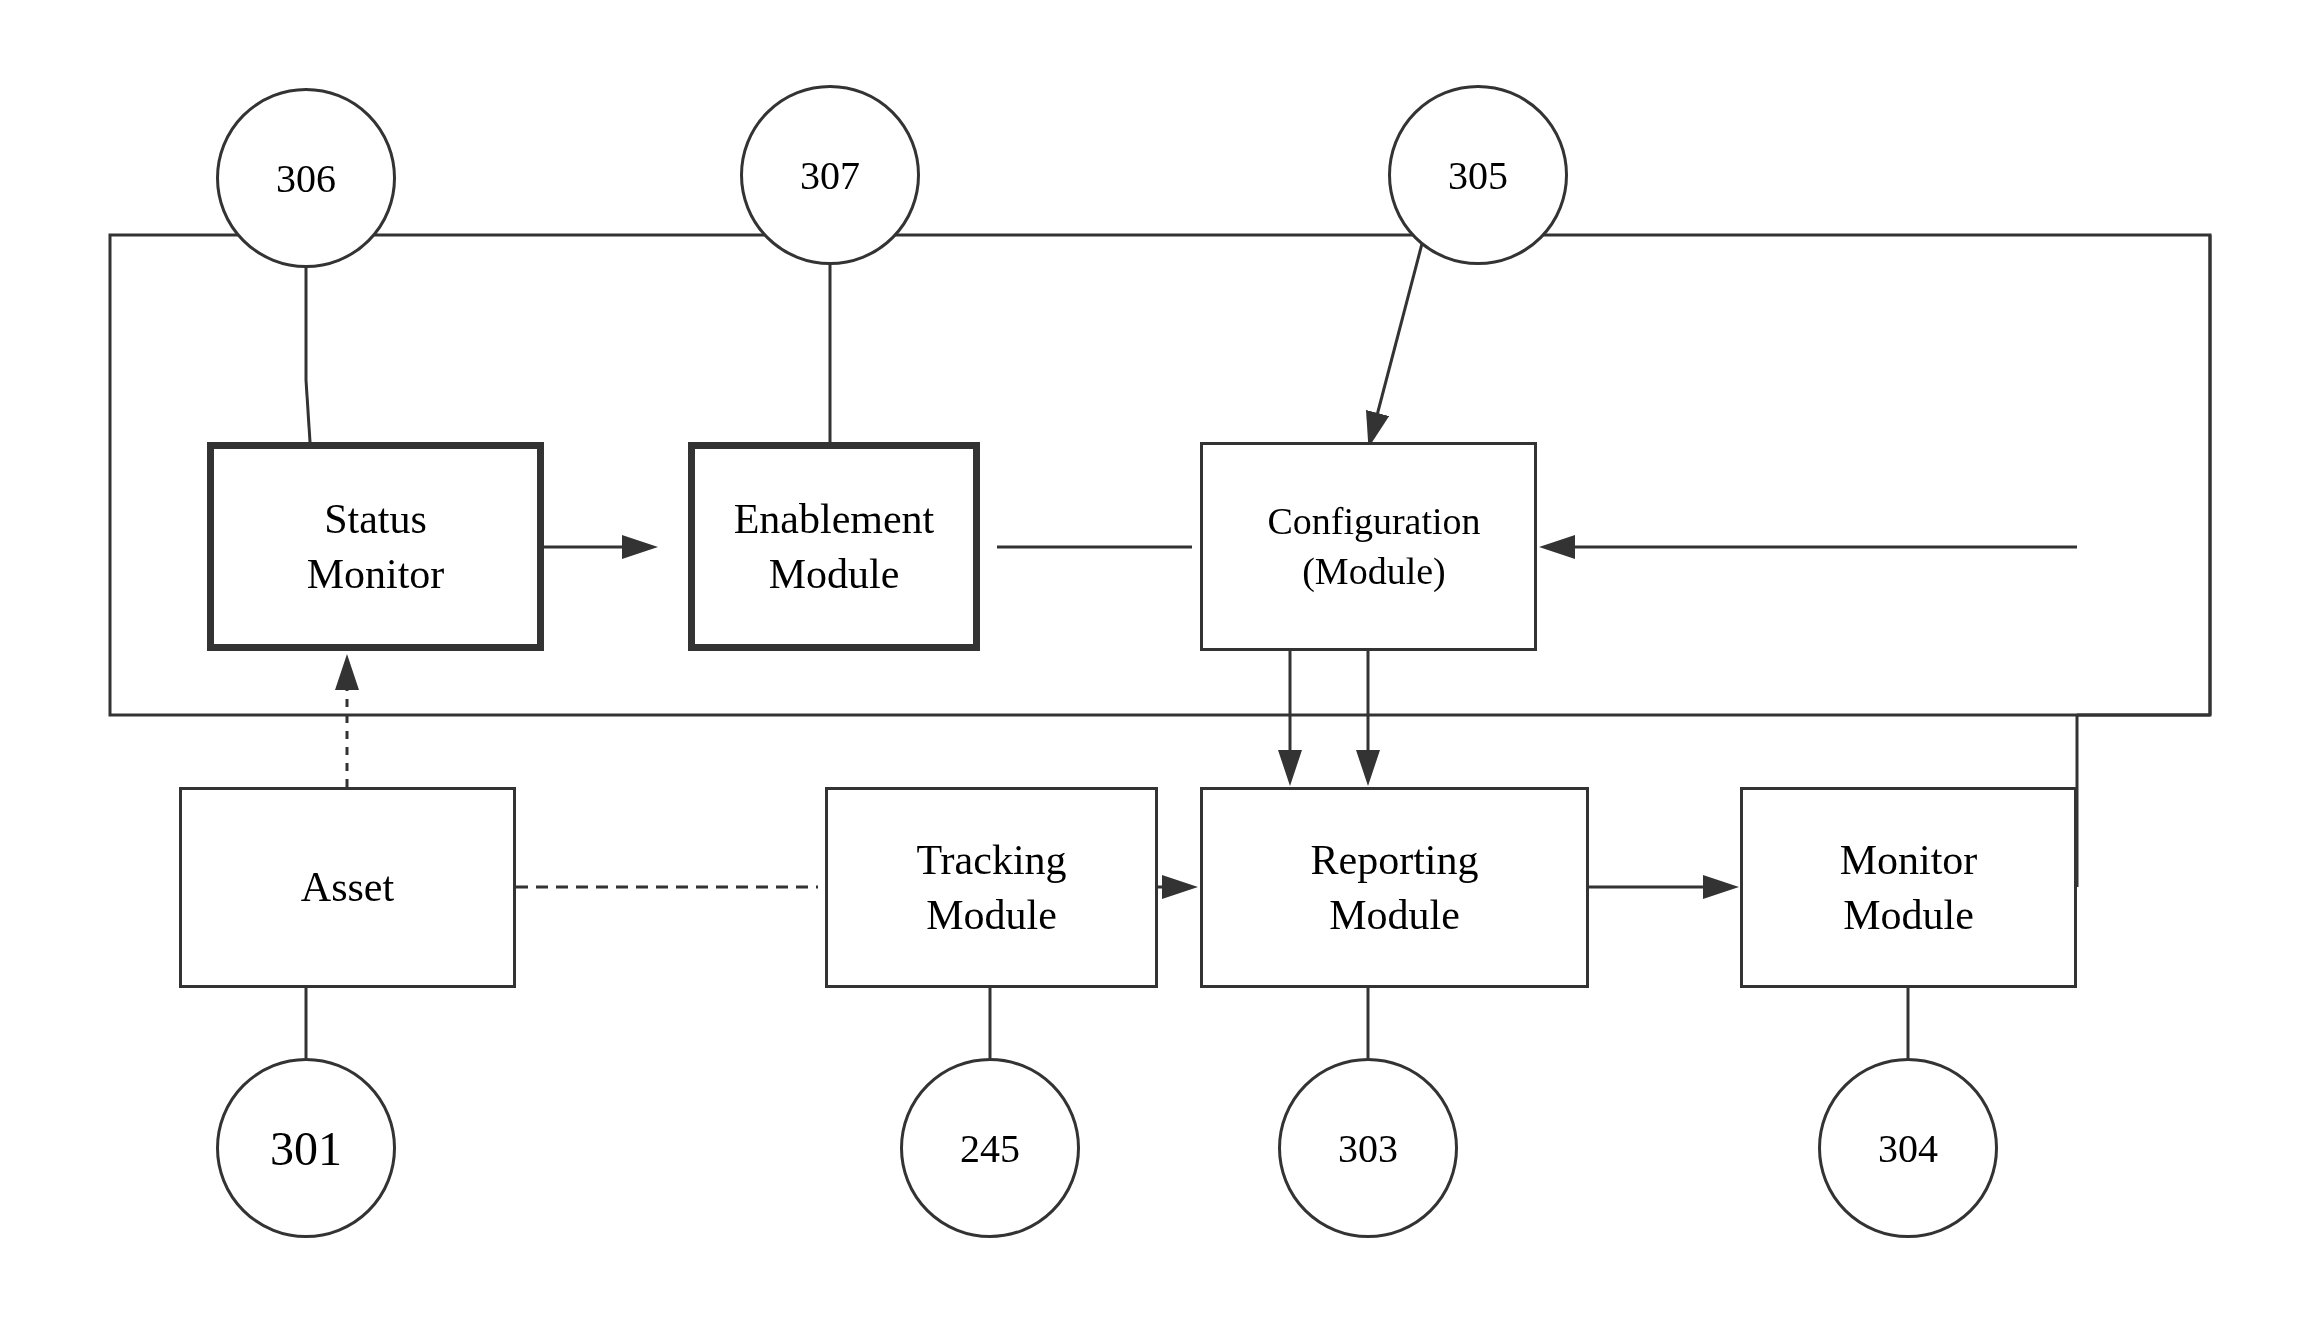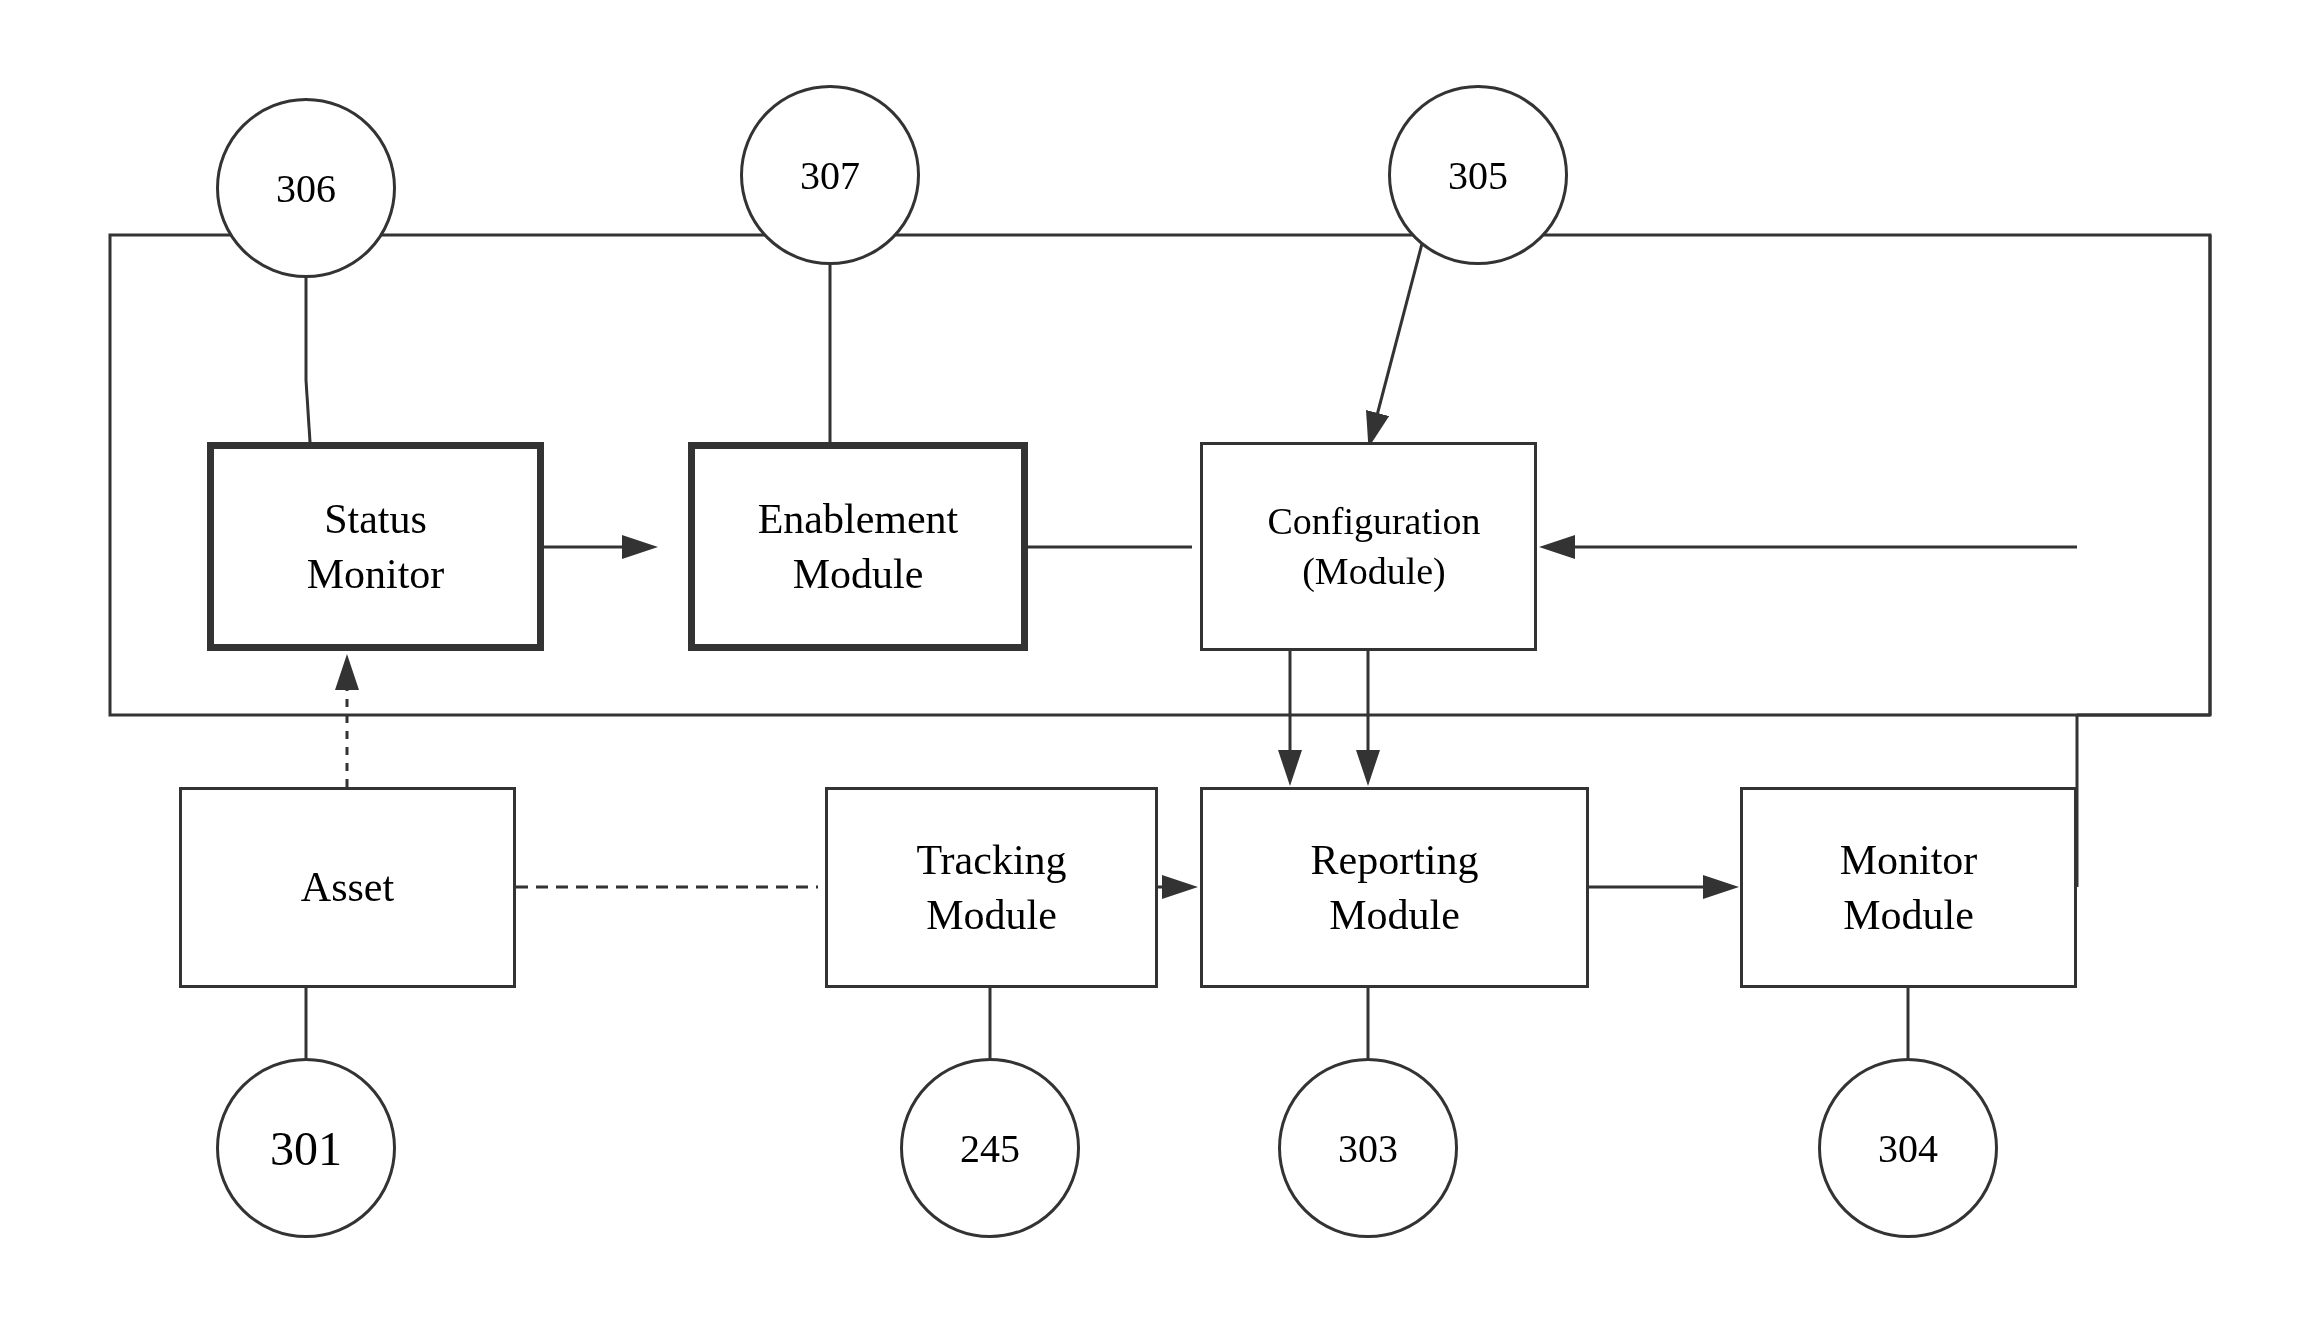--- a/index.html
+++ b/index.html
@@ -108,21 +108,21 @@
     <line x1="2077" y1="715" x2="2077" y2="887" stroke="#333" stroke-width="3"></line>
     <line x1="2077" y1="715" x2="2210" y2="715" stroke="#333" stroke-width="3"></line>
     <line x1="2210" y1="235" x2="2210" y2="715" stroke="#333" stroke-width="3"></line>
 
   </svg>
 
   <div class="box box-thick" style="left:179px; top:442px; width:337px; height:209px; font-size:42px;">
     Status<br>Monitor
   </div>
 
-  <div class="box box-thick" style="left:660px; top:442px; width:340px; height:209px; font-size:42px;">
+  <div class="box box-thick" style="left:660px; top:442px; width:292px; height:209px; font-size:42px;">
     Enablement<br>Module
   </div>
 
   <div class="box" style="left:1200px; top:442px; width:337px; height:209px; font-size:38px;padding-left:11px;">
     Configuration<br>(Module)
   </div>
 
   <div class="box" style="left:179px; top:787px; width:337px; height:201px; font-size:42px;">
     Asset
   </div>
@@ -132,21 +132,21 @@
   </div>
 
   <div class="box" style="left:1200px; top:787px; width:389px; height:201px; font-size:42px;">
     Reporting<br>Module
   </div>
 
   <div class="box" style="left:1740px; top:787px; width:337px; height:201px; font-size:42px;">
     Monitor<br>Module
   </div>
 
-  <div class="circle" style="left:216px; top:98px; width:180px; height:180px; font-size:40px;">
+  <div class="circle" style="left:216px; top:88px; width:180px; height:180px; font-size:40px;">
     306
   </div>
 
   <div class="circle" style="left:740px; top:85px; width:180px; height:180px; font-size:40px;">
     307
   </div>
 
   <div class="circle" style="left:1388px; top:85px; width:180px; height:180px; font-size:40px;">
     305
   </div>

